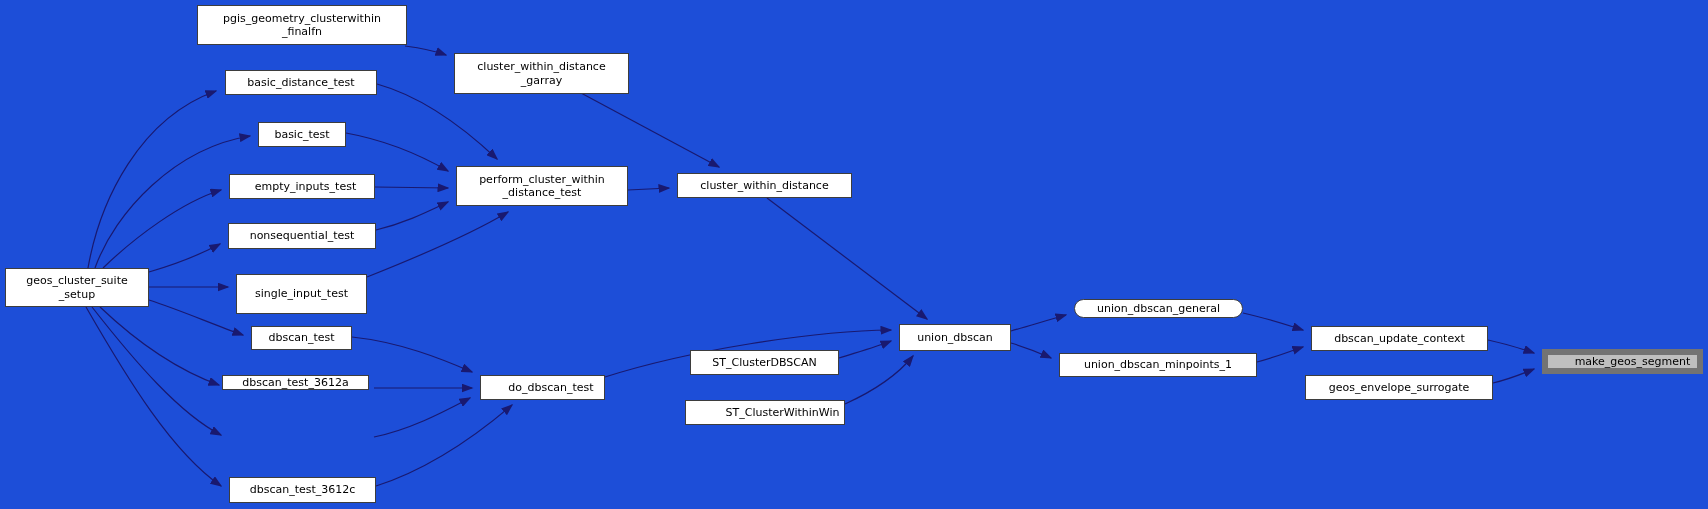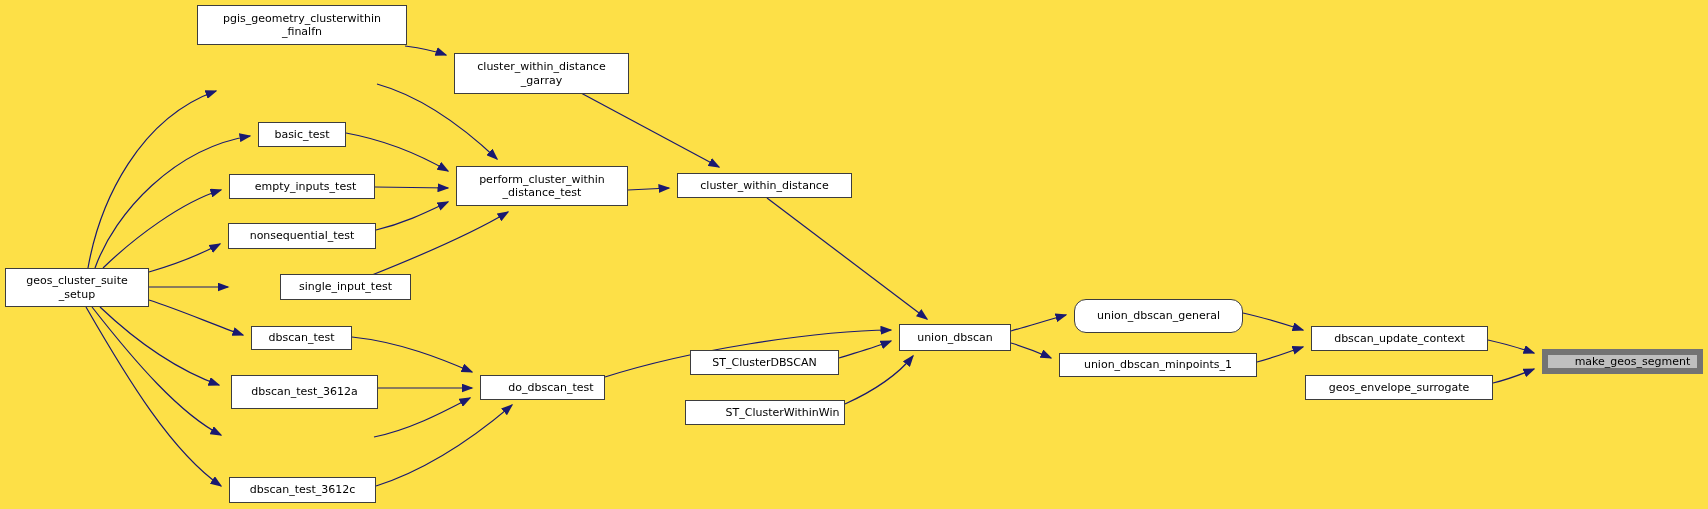--- a/index.html
+++ b/index.html
@@ -4,21 +4,21 @@
 <style>
   html, body {
     margin: 0;
     padding: 0;
     background: #ffffff;
   }
   #graph {
     position: relative;
     width: 1708px;
     height: 509px;
-    background: #fde047;
+    background: #1d4ed8;
     font-family: "DejaVu Sans", "Liberation Sans", sans-serif;
     overflow: hidden;
   }
   #edges {
     position: absolute;
     left: 0; top: 0;
     width: 1708px;
     height: 509px;
   }
   .node {
@@ -88,37 +88,38 @@
     <path class="edge" marker-end="url(#arrow)" d="M1011,331 C1032,325 1048,320 1066,315"></path>
     <path class="edge" marker-end="url(#arrow)" d="M1011,343 C1028,348 1040,353 1051,358"></path>
     <path class="edge" marker-end="url(#arrow)" d="M1243,313 C1266,318 1284,324 1303,330"></path>
     <path class="edge" marker-end="url(#arrow)" d="M1257,362 C1276,357 1288,352 1303,347"></path>
     <path class="edge" marker-end="url(#arrow)" d="M1488,340 C1506,344 1520,348 1534,353"></path>
     <path class="edge" marker-end="url(#arrow)" d="M1493,383 C1510,379 1522,374 1534,369"></path>
   </svg>
 
   <div class="node" style="left:197px; top:5px;   width:210px; height:40px;">pgis_geometry_clusterwithin
 _finalfn</div>
+  <div class="node" style="left:225px; top:70px;  width:152px; height:25px;">basic_distance_test</div>
   <div class="node" style="left:454px; top:53px;  width:175px; height:41px;">cluster_within_distance
 _garray</div>
   <div class="node" style="left:258px; top:122px; width:88px;  height:25px;">basic_test</div>
   <div class="node" style="left:229px; top:174px; width:146px; height:25px;padding-left:7px;">empty_inputs_test</div>
   <div class="node" style="left:456px; top:166px; width:172px; height:40px;">perform_cluster_within
 _distance_test</div>
   <div class="node" style="left:228px; top:223px; width:148px; height:26px;">nonsequential_test</div>
   <div class="node" style="left:5px;   top:268px; width:144px; height:39px;">geos_cluster_suite
 _setup</div>
-  <div class="node" style="left:236px; top:274px; width:131px; height:26px;margin-left:44px;">single_input_test</div>
+  <div class="node" style="left:236px; top:274px; width:131px; height:40px;">single_input_test</div>
   <div class="node" style="left:677px; top:173px; width:175px; height:25px;">cluster_within_distance</div>
   <div class="node" style="left:251px; top:326px; width:101px; height:24px;">dbscan_test</div>
-  <div class="node" style="left:231px; top:375px; width:147px; height:34px;">dbscan_test_3612a</div>
+  <div class="node" style="left:222px; top:375px; width:147px; height:15px;">dbscan_test_3612a</div>
   <div class="node" style="left:229px; top:477px; width:147px; height:26px;">dbscan_test_3612c</div>
   <div class="node" style="left:480px; top:375px; width:125px; height:25px;padding-left:17px;">do_dbscan_test</div>
   <div class="node" style="left:690px; top:350px; width:149px; height:25px;">ST_ClusterDBSCAN</div>
   <div class="node" style="left:685px; top:400px; width:160px; height:25px;padding-left:35px;">ST_ClusterWithinWin</div>
   <div class="node" style="left:899px; top:324px; width:112px; height:27px;">union_dbscan</div>
-  <div class="node" style="left:1074px;top:299px; width:169px; height:34px;border-radius:12px;">union_dbscan_general</div>
+  <div class="node" style="left:1074px;top:299px; width:169px; height:19px;border-radius:12px;">union_dbscan_general</div>
   <div class="node" style="left:1059px;top:353px; width:198px; height:24px;">union_dbscan_minpoints_1</div>
   <div class="node" style="left:1311px;top:326px; width:177px; height:25px;">dbscan_update_context</div>
   <div class="node" style="left:1305px;top:375px; width:188px; height:25px;">geos_envelope_surrogate</div>
   <div class="node highlight" style="left:1542px;top:349px; width:161px; height:25px;">make_geos_segment</div>
 
 </div>
 
 </body></html>

